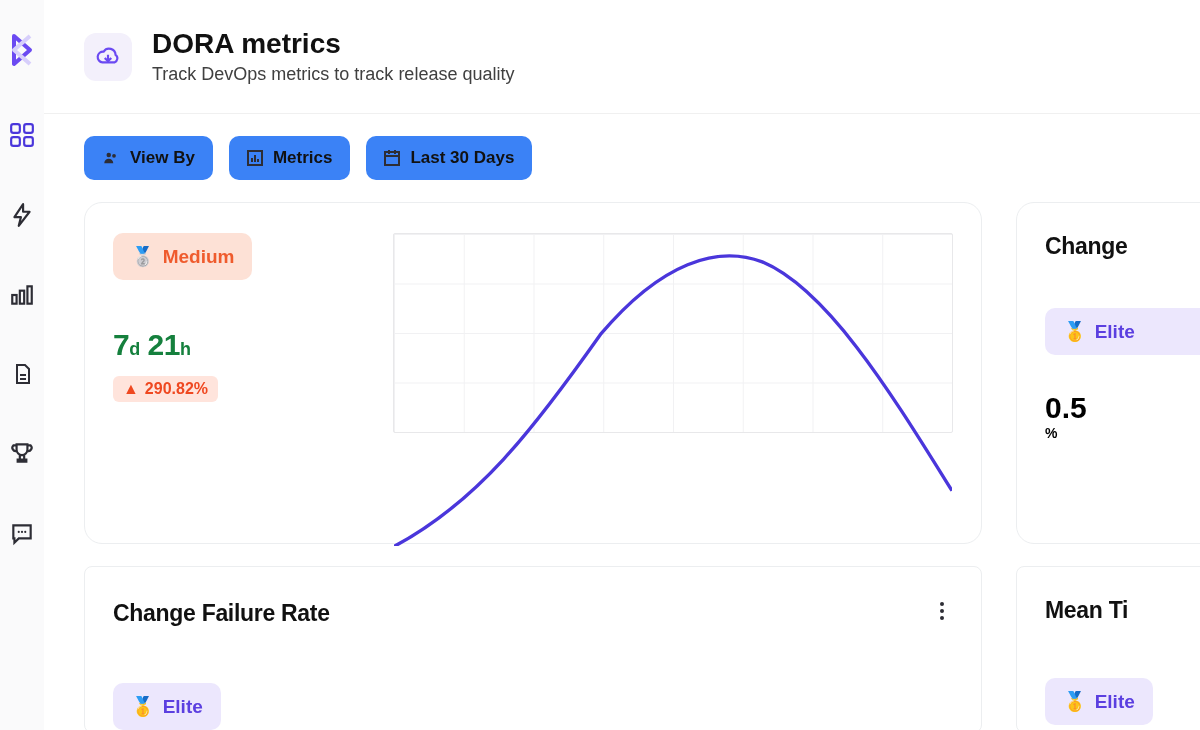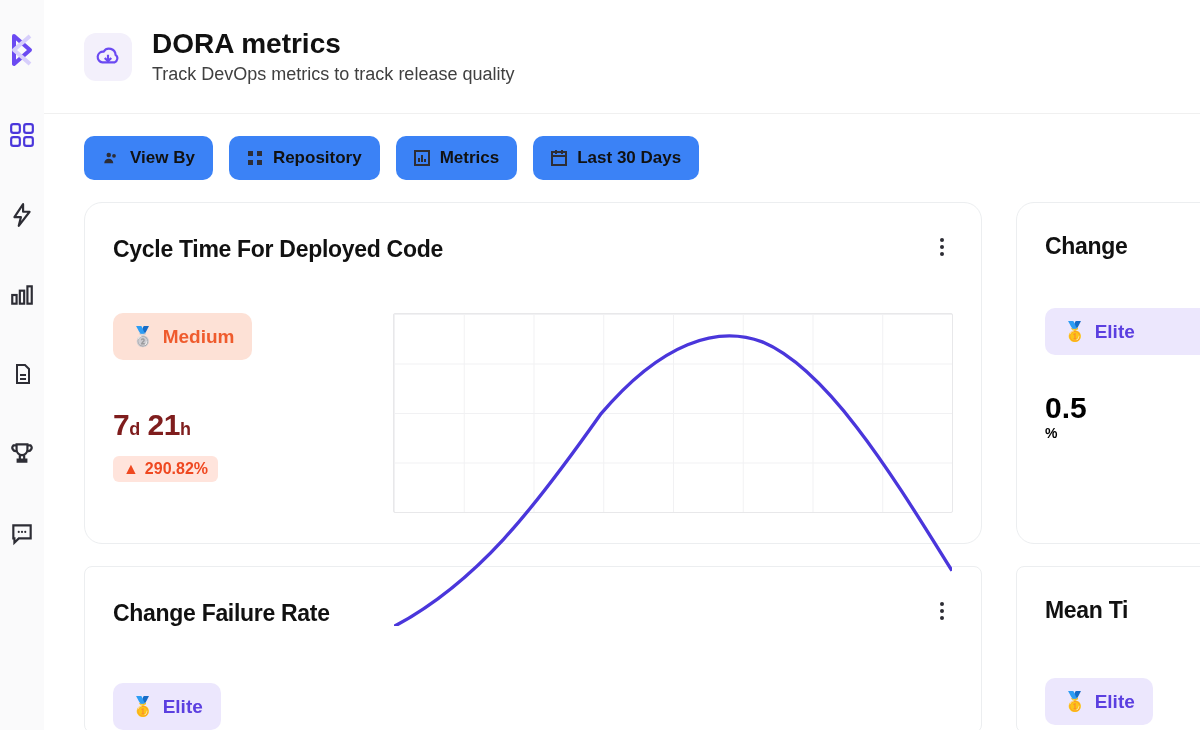--- a/index.html
+++ b/index.html
@@ -17,21 +17,21 @@
 .cards { display: flex; gap: 34px; padding: 0 40px; }
 .card { background: #fff; border: 1px solid #eceef0; border-radius: 18px; padding: 30px 28px 20px 28px; min-height: 342px; flex: 0 0 898px; display: flex; flex-direction: column; }
 .card2 { flex: 0 0 420px; }
 .card-head { display: flex; justify-content: space-between; align-items: center; margin-bottom: 48px; }
 .card-title { font-size: 23px; font-weight: 750; color: #111; letter-spacing: -0.3px; }
 .kebab { color: #3a3a40; cursor: pointer; padding: 4px 8px; }
 .card-body { display: flex; gap: 40px; align-items: flex-start; }
 .metric-col { flex: 0 0 240px; }
 .badge-medium { display: inline-flex; align-items: center; gap: 8px; background: #fde1d6; color: #ef5b2d; font-size: 19px; font-weight: 700; border-radius: 10px; padding: 12px 18px; }
 .badge-elite { display: inline-flex; align-items: center; gap: 8px; background: #ece7fd; color: #5b3fe0; font-size: 19px; font-weight: 700; border-radius: 10px; padding: 12px 18px; }
-.big-val { font-size: 30px; font-weight: 800; color: #7f1d1d; margin-top: 48px; letter-spacing: -0.5px; }
+.big-val { font-size: 30px; font-weight: 800; color: #15803d; margin-top: 48px; letter-spacing: -0.5px; }
 .big-val .unit { font-size: 18px; font-weight: 700; }
 .delta { display: inline-flex; align-items: center; gap: 6px; background: #ffe4dc; color: #ef4820; font-size: 16px; font-weight: 700; border-radius: 6px; padding: 4px 10px; margin-top: 14px; }
 .chart-box { flex: 1; border: 1px solid #e8e8ea; border-radius: 2px; height: 200px; position: relative; background:
   linear-gradient(to right, #f1f1f3 1px, transparent 1px) 0 0 / 12.5% 100%,
   linear-gradient(to bottom, #f1f1f3 1px, transparent 1px) 0 0 / 100% 25%; }
 .chart-box svg { position: absolute; inset: 0; }
 .side-active { position: relative; }
 .side-active::before { content:""; position: absolute; left: -32px; top: -10px; width: 4px; height: 44px; background: #4a36db; border-radius: 3px; }
 .row2 { display: flex; gap: 34px; padding: 22px 40px 0 40px; }
 .card-sm { background: #fff; border: 1px solid #eceef0; border-radius: 8px; padding: 30px 28px 8px 28px; min-height: 130px; flex: 0 0 898px; }
@@ -115,31 +115,20 @@
               <circle cx="9" cy="8" r="3" fill="#2d2d35"></circle>
               <circle cx="16" cy="9" r="2.5" fill="#2d2d35"></circle>
               <path d="M3 19 A6 6 0 0 1 15 19 Z" fill="#2d2d35"></path>
             </svg>
           </span>
         <span>View By</span>
       </div>
       <div class="chip">
         <span class="ic">
             <svg width="16" height="16" viewBox="0 0 16 16">
-              <rect x="1" y="1" width="5" height="5" fill="#2d2d35"></rect>
-              <rect x="10" y="1" width="5" height="5" fill="#2d2d35"></rect>
-              <rect x="1" y="10" width="5" height="5" fill="#2d2d35"></rect>
-              <rect x="10" y="10" width="5" height="5" fill="#2d2d35"></rect>
-            </svg>
-          </span>
-        <span>Repository</span>
-      </div>
-      <div class="chip">
-        <span class="ic">
-            <svg width="16" height="16" viewBox="0 0 16 16">
               <rect x="1" y="1" width="14" height="14" fill="none" stroke="#2d2d35" stroke-width="2"></rect>
               <rect x="4" y="8" width="2" height="4" fill="#2d2d35"></rect>
               <rect x="7" y="5" width="2" height="7" fill="#2d2d35"></rect>
               <rect x="10" y="9" width="2" height="3" fill="#2d2d35"></rect>
             </svg>
           </span>
         <span>Metrics</span>
       </div>
       <div class="chip">
         <span class="ic">
@@ -149,30 +138,20 @@
               <line x1="5" y1="0" x2="5" y2="4" stroke="#2d2d35" stroke-width="2"></line>
               <line x1="11" y1="0" x2="11" y2="4" stroke="#2d2d35" stroke-width="2"></line>
             </svg>
           </span>
         <span>Last 30 Days</span>
       </div>
     </div>
 
     <div class="cards">
       <div class="card">
-        <div class="card-head">
-          <div class="card-title">Cycle Time For Deployed Code</div>
-          <div class="kebab">
-            <svg width="6" height="20" viewBox="0 0 6 20">
-                <circle cx="3" cy="3" r="2" fill="#2d2d35"></circle>
-                <circle cx="3" cy="10" r="2" fill="#2d2d35"></circle>
-                <circle cx="3" cy="17" r="2" fill="#2d2d35"></circle>
-              </svg>
-          </div>
-        </div>
         <div class="card-body">
           <div class="metric-col">
             <div class="badge-medium">
               <span>🥈</span>
               <span>Medium</span>
             </div>
             <div class="big-val">
               <span>7</span><span class="unit">d</span>
               <span>21</span><span class="unit">h</span>
             </div>

